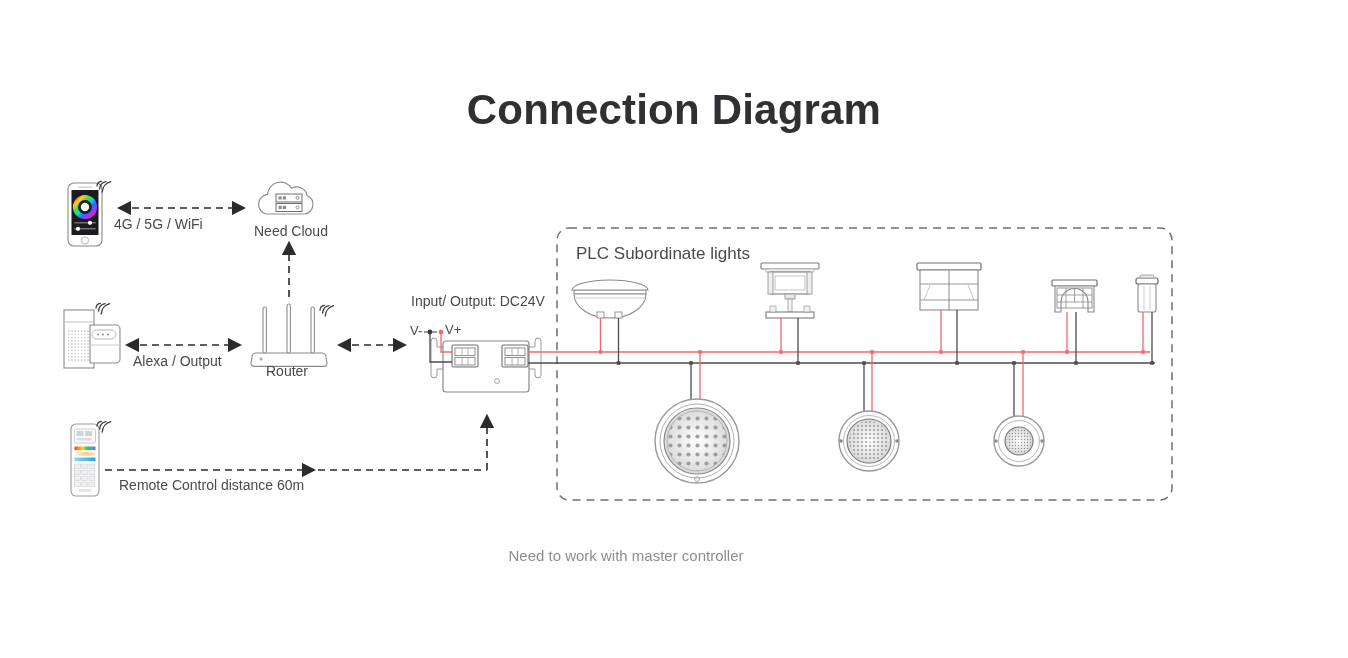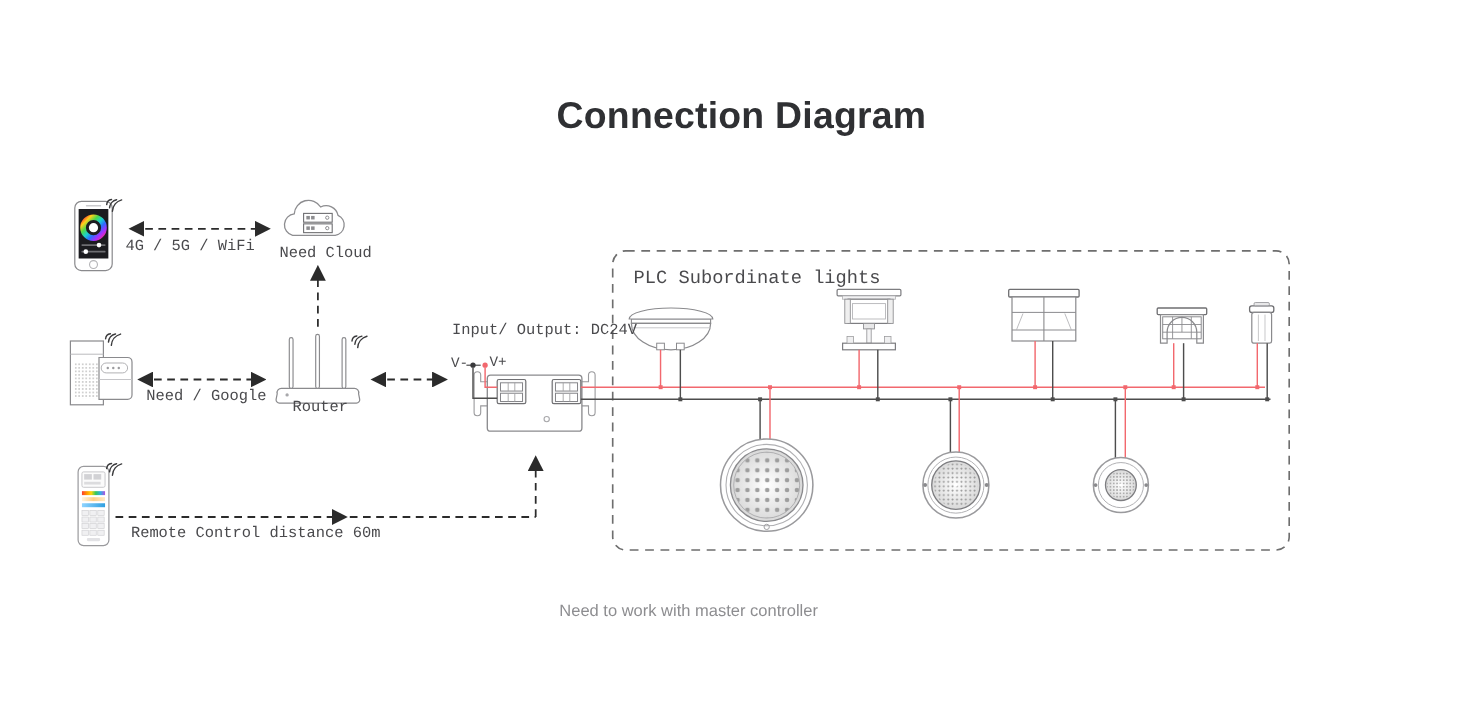--- a/index.html
+++ b/index.html
@@ -20,40 +20,39 @@
     left: 0; top: 0;
     width: 1348px;
     height: 658px;
   }
   .title {
     position: absolute;
     left: 0;
     top: 86px;
     width: 1348px;
     text-align: center;
-    font-size: 34px;
+    font-size: 42px;
     font-weight: bold;
     letter-spacing: 0.2px;
     color: #2f3033;
   }
   .footnote {
     position: absolute;
     left: 0;
     top: 547px;
     width: 1252px;
     text-align: center;
     font-size: 15px;
     color: #8d8d90;
   }
   .lbl {
     position: absolute;
     font-size: 14px;
     color: #4a4a4d;
     white-space: nowrap;
-    font-family: Liberation Mono, monospace;
   }
   svg { display: block; }
   .svglayer {
     position: absolute;
     left: 0; top: 0;
     width: 1348px;
     height: 658px;
     pointer-events: none;
   }
 </style>
@@ -373,21 +372,21 @@
       <circle cx="996" cy="441" r="1.7" fill="#8a8a8d"></circle>
       <circle cx="1042" cy="441" r="1.7" fill="#8a8a8d"></circle>
     </g>
 
   </svg>
 
   <div class="lbl" style="left:114px; top:216px;">4G / 5G / WiFi</div>
 
   <div class="lbl" style="left:254px; top:223px;">Need Cloud</div>
 
-  <div class="lbl" style="left:133px; top:353px;">Need / Google</div>
+  <div class="lbl" style="left:133px; top:353px;">Alexa / Output</div>
 
   <div class="lbl" style="left:266px; top:363px;">Router</div>
 
   <div class="lbl" style="left:119px; top:477px;">Remote Control distance 60m</div>
 
   <div class="lbl" style="left:411px; top:293px;">Input/ Output: DC24V</div>
 
   <div class="lbl" style="left:410px; top:323px; font-size:13px;">V-</div>
 
   <div class="lbl" style="left:445px; top:322px; font-size:13px;">V+</div>

